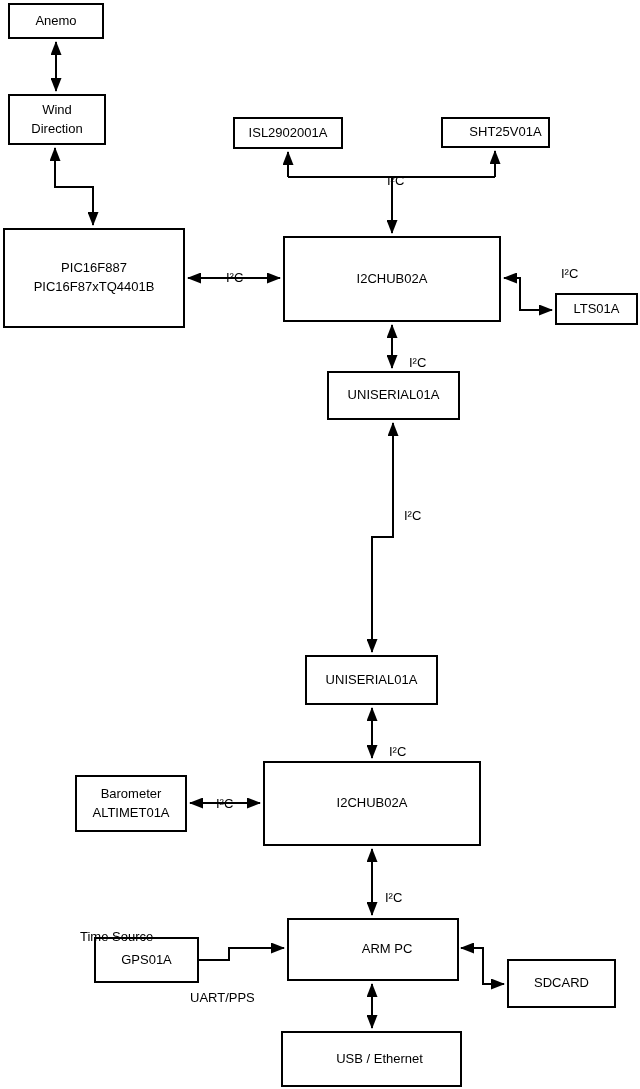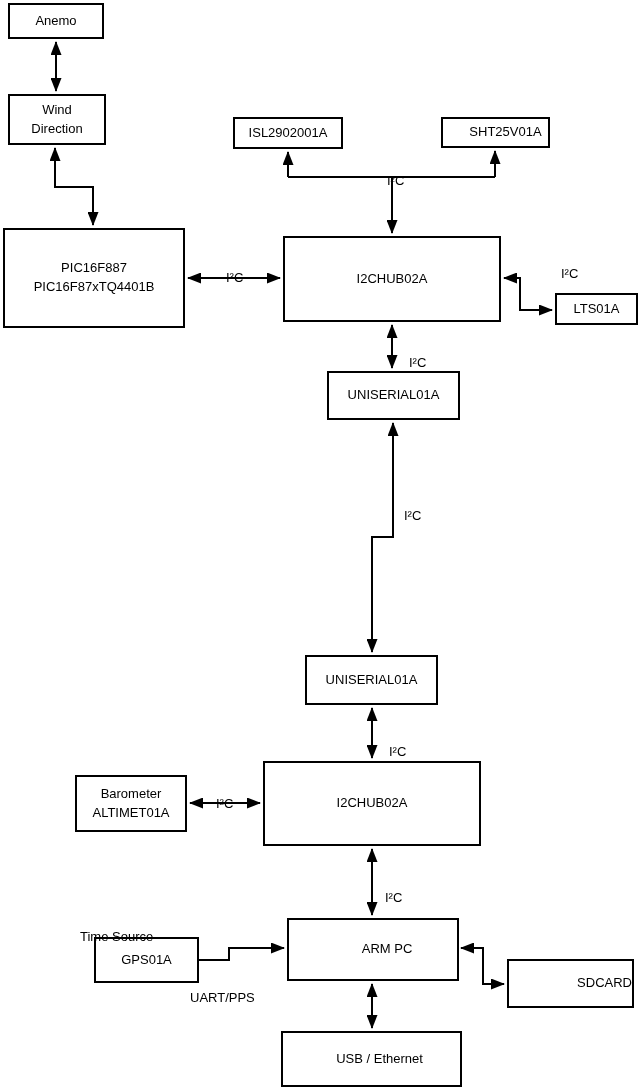--- a/index.html
+++ b/index.html
@@ -124,21 +124,21 @@
   </div>
 
   <div class="node" style="left:80px; top:937px; width:105px; height:46px;margin-left:14px;">
     <span>GPS01A</span>
   </div>
 
   <div class="node" style="left:287px; top:918px; width:172px; height:63px;padding-left:28px;">
     <span>ARM PC</span>
   </div>
 
-  <div class="node" style="left:507px; top:959px; width:127px; height:49px;align-items:flex-end;">
+  <div class="node" style="left:507px; top:959px; width:109px; height:49px;">
     <span>SDCARD</span>
   </div>
 
   <div class="node" style="left:281px; top:1031px; width:181px; height:56px;padding-left:16px;">
     <span>USB / Ethernet</span>
   </div>
 
   <span class="edge-label" style="left:387px; top:154px;">I²C</span>
   <span class="edge-label" style="left:226px; top:251px;">I²C</span>
   <span class="edge-label" style="left:561px; top:247px;">I²C</span>

